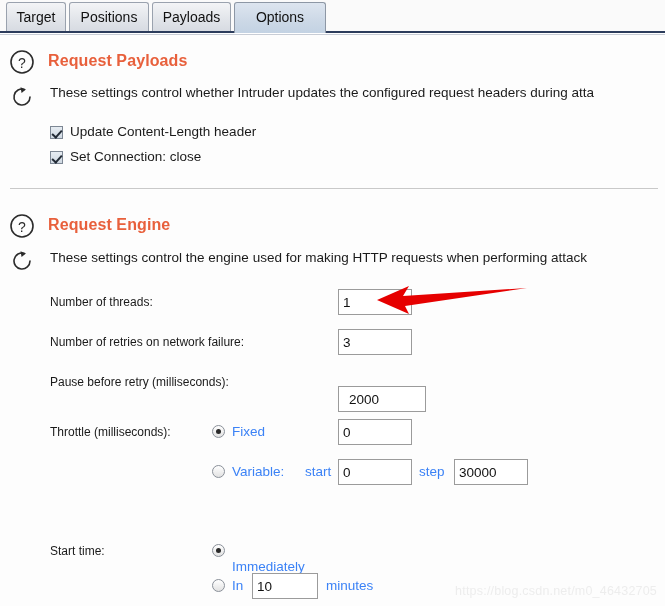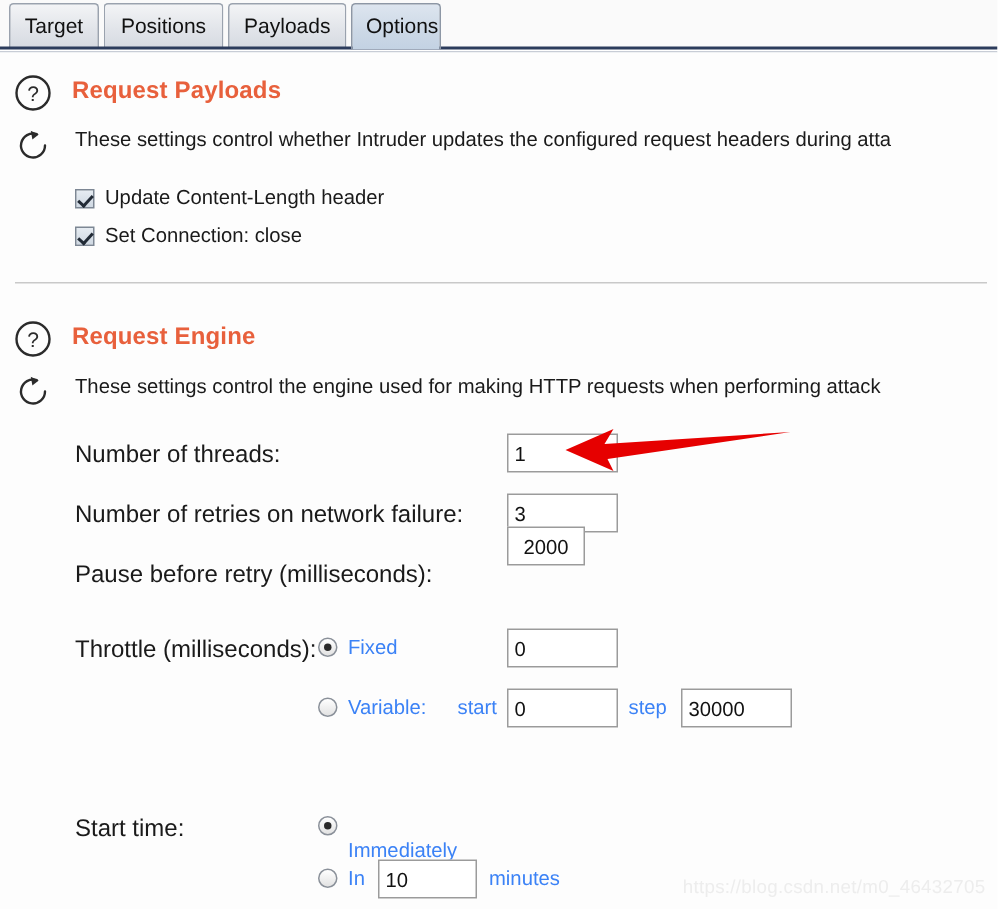--- a/index.html
+++ b/index.html
@@ -135,21 +135,21 @@
     transform: rotate(42deg);
   }
   .cblabel {
     font-size: 13.5px;
     color: #1a1a1a;
   }
 
   
   .flabel {
     position: absolute;
-    font-size: 16px;
+    font-size: 12px;
     color: #1a1a1a;
     white-space: nowrap;
   }
   .field {
     position: absolute;
     box-sizing: border-box;
     background: #ffffff;
     border: 1px solid #9b9b9b;
     font-family: "Liberation Sans", sans-serif;
     font-size: 13.5px;
@@ -203,21 +203,21 @@
     letter-spacing: 0.2px;
   }
 </style>
 </head>
 <body>
 
 <div class="tabbar">
   <div class="tab" style="left:6px;   width:60px;">Target</div>
   <div class="tab" style="left:69px;  width:80px;">Positions</div>
   <div class="tab" style="left:152px; width:79px;">Payloads</div>
-  <div class="tab active" style="left:234px; width:60px;">Options</div>
+  <div class="tab active" style="left:234px; width:92px;">Options</div>
   <div class="tabbar-underline"></div>
   <div class="tabbar-underline2"></div>
 </div>
 
 <div class="content">
 
   <svg class="icon-help" style="left:9px; top:14px;" viewBox="0 0 26 26">
     <circle cx="13" cy="13" r="11" fill="none" stroke="#2b2b2b" stroke-width="1.6"></circle>
     <text x="13" y="18.5" font-family="Liberation Sans, sans-serif" font-size="14" fill="#2b2b2b" text-anchor="middle">?</text>
   </svg>
@@ -257,21 +257,21 @@
 
   <div class="desc" style="left:50px; top:215px;">These settings control the engine used for making HTTP requests when performing attack</div>
 
   <div class="flabel" style="left:50px; top:260px;">Number of threads:</div>
   <input class="field" style="left: 338px; top: 254px; width: 74px;" type="text" value="1">
 
   <div class="flabel" style="left:50px; top:300px;">Number of retries on network failure:</div>
   <input class="field" style="left: 338px; top: 294px; width: 74px;" type="text" value="3">
 
   <div class="flabel" style="left:50px; top:340px;">Pause before retry (milliseconds):</div>
-  <input class="field" style="left: 338px; top: 316px; width: 52px; padding-left: 10px;" type="text" value="2000">
+  <input class="field" style="left: 338px; top: 351px; width: 88px; padding-left: 10px;" type="text" value="2000">
 
   <div class="flabel" style="left:50px; top:390px;">Throttle (milliseconds):</div>
 
   <span class="radio sel" style="left:212px; top:390px;"></span>
   <span class="rlabel" style="left:232px; top:389px;">Fixed</span>
   <input class="field" style="left: 338px; top: 384px; width: 74px;" type="text" value="0">
 
   <span class="radio" style="left:212px; top:430px;"></span>
   <span class="rlabel" style="left:232px; top:429px;">Variable:</span>
   <span class="rlabel" style="left:305px; top:429px;">start</span>

